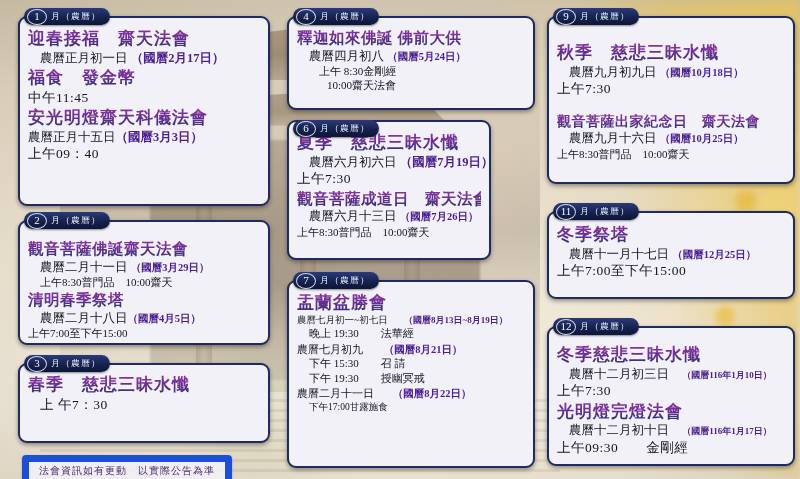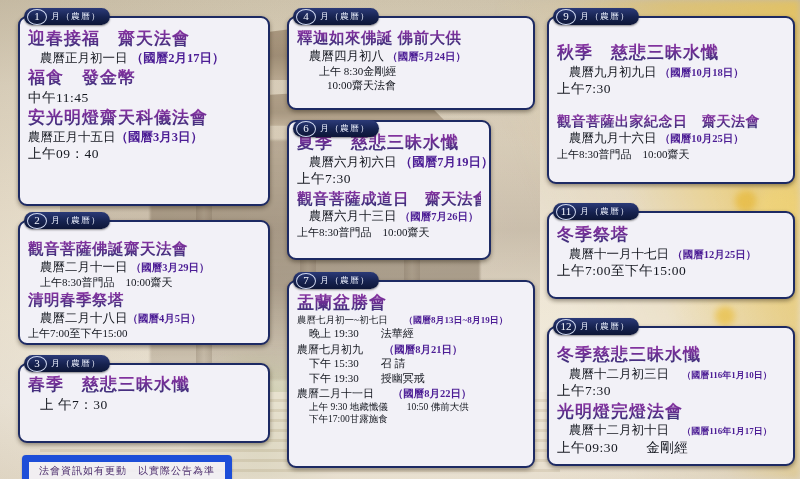--- a/index.html
+++ b/index.html
@@ -273,21 +273,20 @@
         <div class="line xs"><span>農曆七月初一~初七日</span> <span class="red xs" style="padding-left:14px">（國曆8月13日~8月19日）</span></div>
         <div class="line sm ind1">晚上 19:30　　法華經</div>
       </div>
       <div class="evt">
         <div class="line sm"><span>農曆七月初九</span> <span class="red sm" style="padding-left:18px">（國曆8月21日）</span></div>
         <div class="line sm ind1">下午 15:30　　召 請</div>
         <div class="line sm ind1">下午 19:30　　授幽冥戒</div>
       </div>
       <div class="evt">
         <div class="line sm"><span>農曆二月十一日</span> <span class="red sm" style="padding-left:16px">（國曆8月22日）</span></div>
-        <div class="line xs ind1">上午 9:30 地藏懺儀　　10:50 佛前大供</div>
         <div class="line xs ind1">下午17:00甘露施食</div>
       </div>
     </div>
   </div>
 
   <div class="badge" style="left:553px;top:8px">
     <span class="num">9</span>
     <span class="lbl">月（農曆）</span>
   </div>
   <div class="card" style="left:547px;top:16px;width:248px;height:168px">

